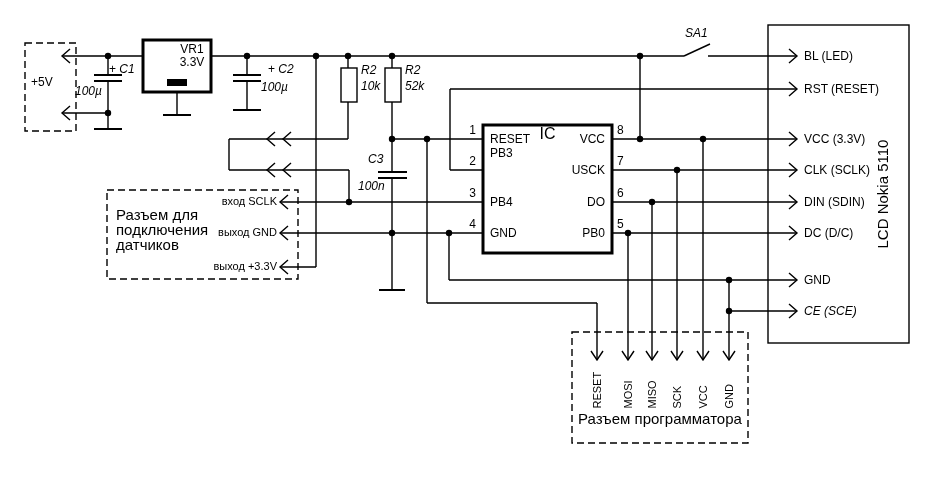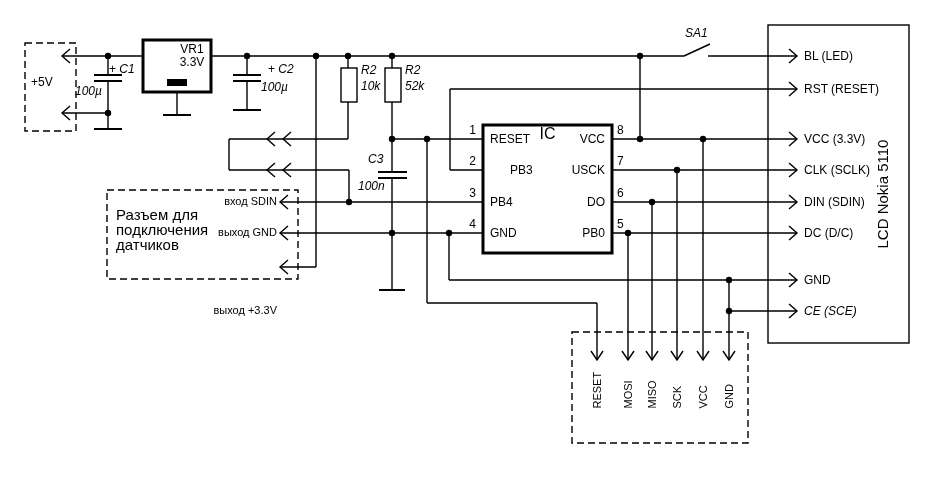--- a/index.html
+++ b/index.html
@@ -162,21 +162,21 @@
   <div class="lbl rgt" style="left:450px;top:154px;width:26px;">2</div>
   <div class="lbl rgt" style="left:450px;top:186px;width:26px;">3</div>
   <div class="lbl rgt" style="left:450px;top:217px;width:26px;">4</div>
 
   <div class="lbl" style="left:617px;top:123px;width:26px;">8</div>
   <div class="lbl" style="left:617px;top:154px;width:26px;">7</div>
   <div class="lbl" style="left:617px;top:186px;width:26px;">6</div>
   <div class="lbl" style="left:617px;top:217px;width:26px;">5</div>
 
   <div class="lbl" style="left:490px;top:132px;">RESET</div>
-  <div class="lbl" style="left:490px;top:163px;margin-left:20px;">PB3</div>
+  <div class="lbl" style="left:490px;top:146px;">PB3</div>
   <div class="lbl" style="left:490px;top:195px;">PB4</div>
   <div class="lbl" style="left:490px;top:226px;">GND</div>
 
   <div class="lbl rgt" style="left:535px;top:132px;width:70px;">VCC</div>
   <div class="lbl rgt" style="left:535px;top:163px;width:70px;">USCK</div>
   <div class="lbl rgt" style="left:535px;top:195px;width:70px;">DO</div>
   <div class="lbl rgt" style="left:535px;top:226px;width:70px;">PB0</div>
 
   <div class="lbl" style="left:804px;top:49px;">BL (LED)</div>
   <div class="lbl" style="left:804px;top:82px;">RST (RESET)</div>
@@ -185,24 +185,25 @@
   <div class="lbl" style="left:804px;top:195px;">DIN (SDIN)</div>
   <div class="lbl" style="left:804px;top:226px;">DC (D/C)</div>
   <div class="lbl" style="left:804px;top:273px;">GND</div>
   <div class="lbl" style="left:804px;top:304px;font-style:italic;">CE (SCE)</div>
 
   <div class="lbl rot ctr" style="left:773px;top:185px;width:220px;font-size:15px;line-height:18px;">LCD Nokia 5110</div>
 
   <div class="lbl md" style="left:116px;top:207px;">Разъем для</div>
   <div class="lbl md" style="left:116px;top:222px;">подключения</div>
   <div class="lbl md" style="left:116px;top:237px;">датчиков</div>
-  <div class="lbl sm rgt" style="left:157px;top:195px;width:120px;">вход SDIN</div>
+  <div class="lbl sm rgt" style="left:157px;top:195px;width:120px;">вход SCLK</div>
   <div class="lbl sm rgt" style="left:157px;top:226px;width:120px;">выход GND</div>
-  <div class="lbl sm rgt" style="left:157px;top:260px;width:120px;margin-top:44px;">выход +3.3V</div>
+  <div class="lbl sm rgt" style="left:157px;top:260px;width:120px;">выход +3.3V</div>
 
   <div class="lbl sm rot" style="left:575px;top:380px;width:44px;">RESET</div>
   <div class="lbl sm rot" style="left:606px;top:380px;width:44px;">MOSI</div>
   <div class="lbl sm rot" style="left:630px;top:380px;width:44px;">MISO</div>
   <div class="lbl sm rot" style="left:655px;top:380px;width:44px;">SCK</div>
   <div class="lbl sm rot" style="left:681px;top:380px;width:44px;">VCC</div>
   <div class="lbl sm rot" style="left:707px;top:380px;width:44px;">GND</div>
+  <div class="lbl md ctr" style="left:572px;top:411px;width:176px;">Разъем программатора</div>
 
 </div>
 
 </body></html>

